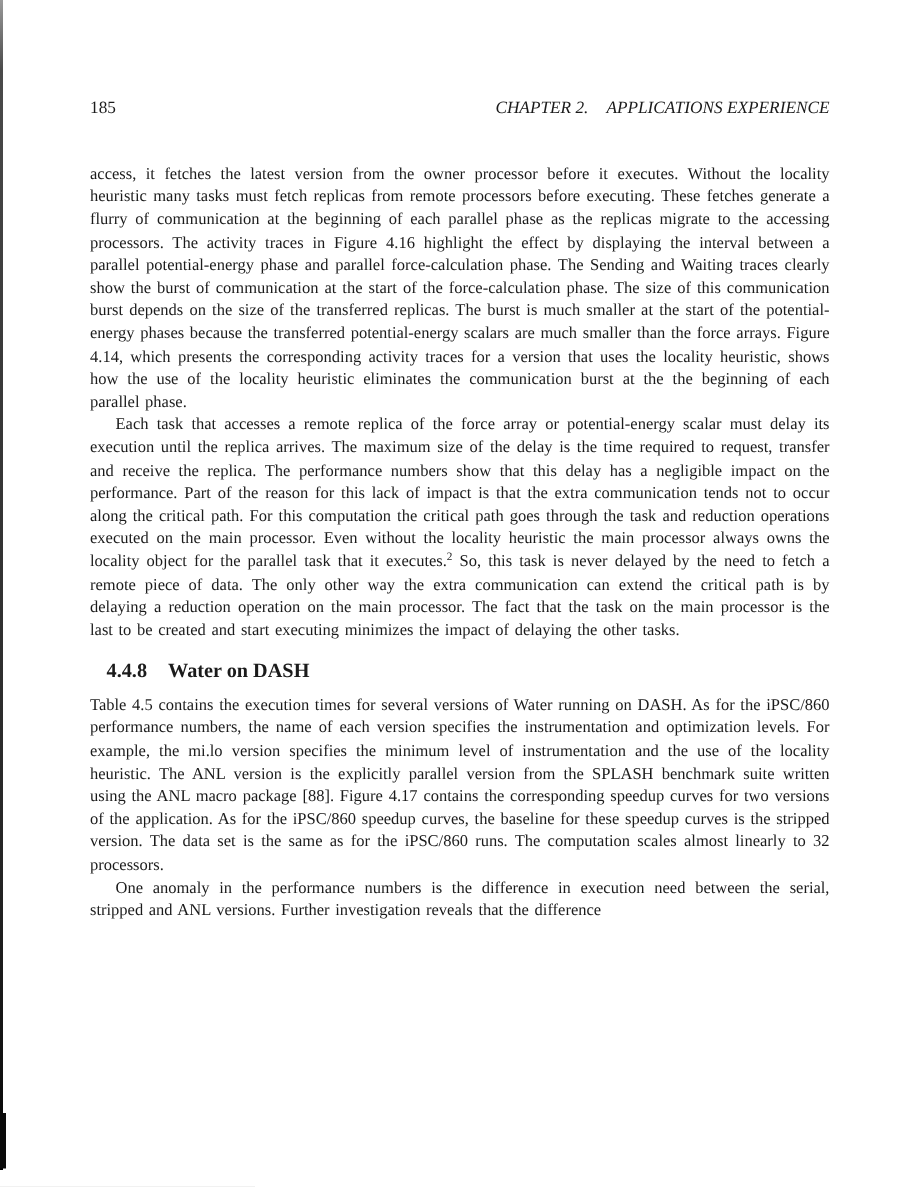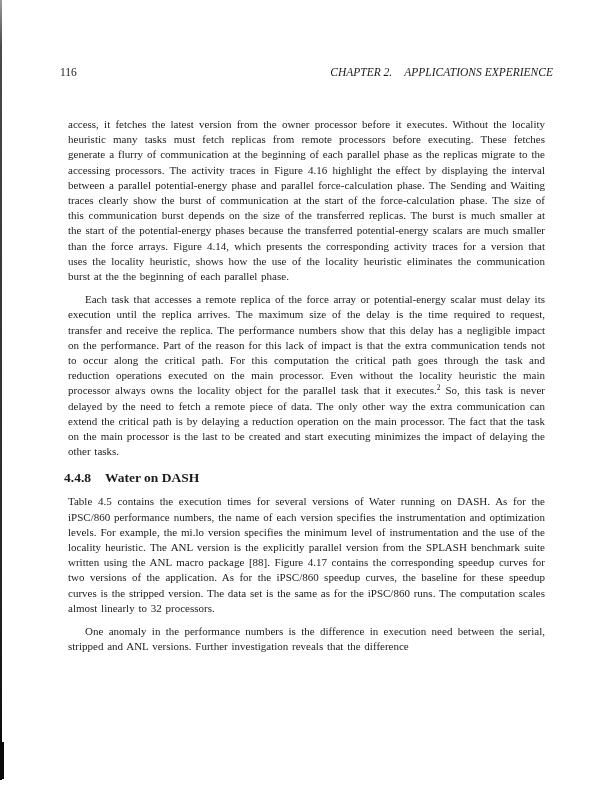--- a/index.html
+++ b/index.html
@@ -40,31 +40,31 @@
   .running-header .chapter .chap-title { margin-left: 12px; text-align: center; }
   .content {
     position: absolute;
     left: 60px; top: 109px;
     width: 493px;
     font-size: 11px;
     line-height: 15.2px;
     text-align: justify;
     word-spacing: 1px;
   }
-  .content p { margin: 8px; }
+  .content p { margin: 0; }
   .content p.indent { text-indent: 17px; font-family: Liberation Serif, serif; }
   sup.fn-mark {
     font-size: 7.5px;
     vertical-align: baseline;
     position: relative;
     top: -4px;
     line-height: 0;
   }
   h2.section-heading {
-    margin: 11px 0 8px 4px;
+    margin: 11px 0 8px 11px;
     font-size: 13.5px;
     line-height: 16px;
     font-weight: bold;
     text-align: left;
     word-spacing: 0;
   }
   h2.section-heading .sec-num { margin-right: 14px; }
   .footnote {
     position: absolute;
     left: 60px; top: 676px;
@@ -84,21 +84,21 @@
 </style>
 </head>
 <body>
 
 <div class="page">
 
   <div class="scan-edge-left"></div>
   <div class="scan-edge-left-bottom"></div>
 
   <div class="running-header">
-    <span class="page-number">116</span>
+    <span class="page-number">185</span>
     <span class="chapter"><span>CHAPTER 2.</span><span class="chap-title">APPLICATIONS EXPERIENCE</span></span>
   </div>
 
   <div class="content">
     <p>access, it fetches the latest version from the owner processor before it executes. Without the locality heuristic many tasks must fetch replicas from remote processors before executing. These fetches generate a flurry of communication at the beginning of each parallel phase as the replicas migrate to the accessing processors. The activity traces in Figure 4.16 highlight the effect by displaying the interval between a parallel potential-energy phase and parallel force-calculation phase. The Sending and Waiting traces clearly show the burst of communication at the start of the force-calculation phase. The size of this communication burst depends on the size of the transferred replicas. The burst is much smaller at the start of the potential-energy phases because the transferred potential-energy scalars are much smaller than the force arrays. Figure 4.14, which presents the corresponding activity traces for a version that uses the locality heuristic, shows how the use of the locality heuristic eliminates the communication burst at the the beginning of each parallel phase.</p>
     <p class="indent"><span>Each task that accesses a remote replica of the force array or potential-energy scalar must delay its execution until the replica arrives. The maximum size of the delay is the time required to request, transfer and receive the replica. The performance numbers show that this delay has a negligible impact on the performance. Part of the reason for this lack of impact is that the extra communication tends not to occur along the critical path. For this computation the critical path goes through the task and reduction operations executed on the main processor. Even without the locality heuristic the main processor always owns the locality object for the parallel task that it executes.</span><sup class="fn-mark">2</sup><span> So, this task is never delayed by the need to fetch a remote piece of data. The only other way the extra communication can extend the critical path is by delaying a reduction operation on the main processor. The fact that the task on the main processor is the last to be created and start executing minimizes the impact of delaying the other tasks.</span></p>
     <h2 class="section-heading"><span class="sec-num">4.4.8</span><span>Water on DASH</span></h2>
     <p>Table 4.5 contains the execution times for several versions of Water running on DASH. As for the iPSC/860 performance numbers, the name of each version specifies the instrumentation and optimization levels. For example, the mi.lo version specifies the minimum level of instrumentation and the use of the locality heuristic. The ANL version is the explicitly parallel version from the SPLASH benchmark suite written using the ANL macro package [88]. Figure 4.17 contains the corresponding speedup curves for two versions of the application. As for the iPSC/860 speedup curves, the baseline for these speedup curves is the stripped version. The data set is the same as for the iPSC/860 runs. The computation scales almost linearly to 32 processors.</p>
     <p class="indent">One anomaly in the performance numbers is the difference in execution need between the serial, stripped and ANL versions. Further investigation reveals that the difference</p>
   </div>

